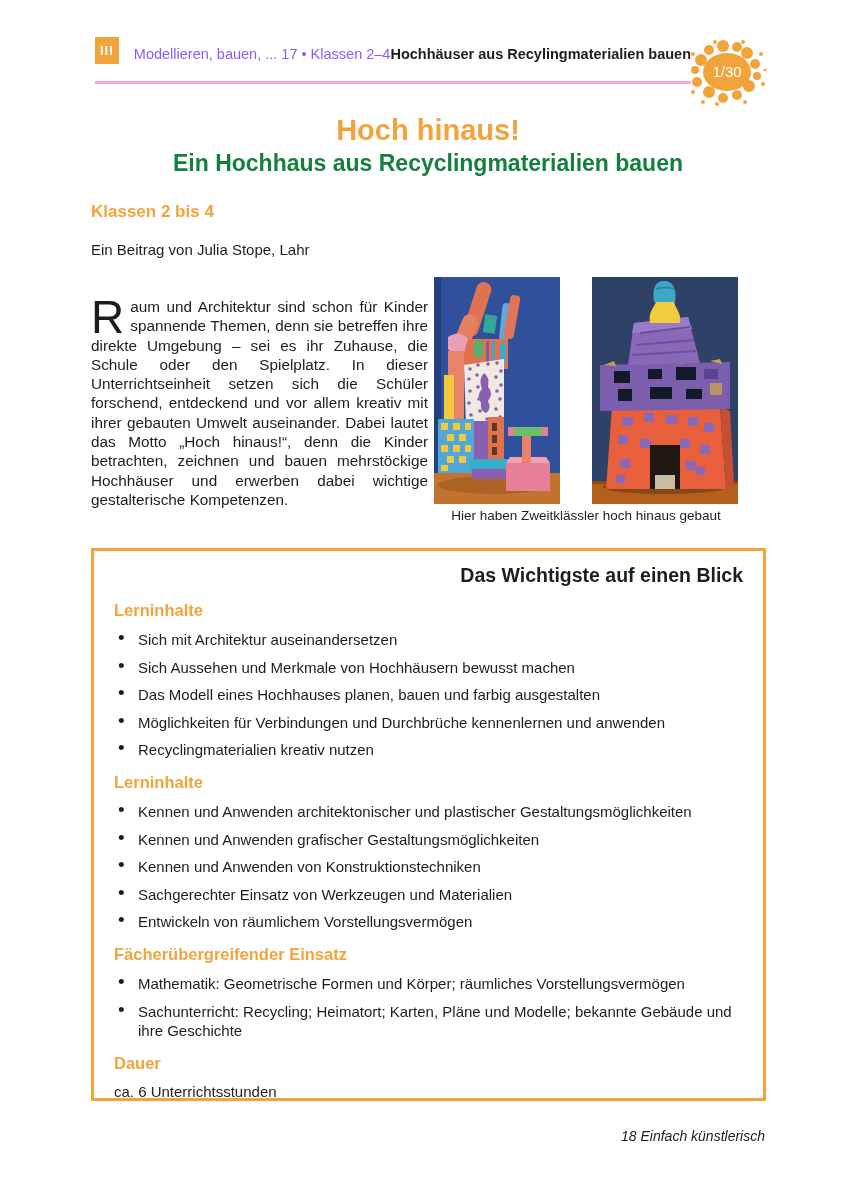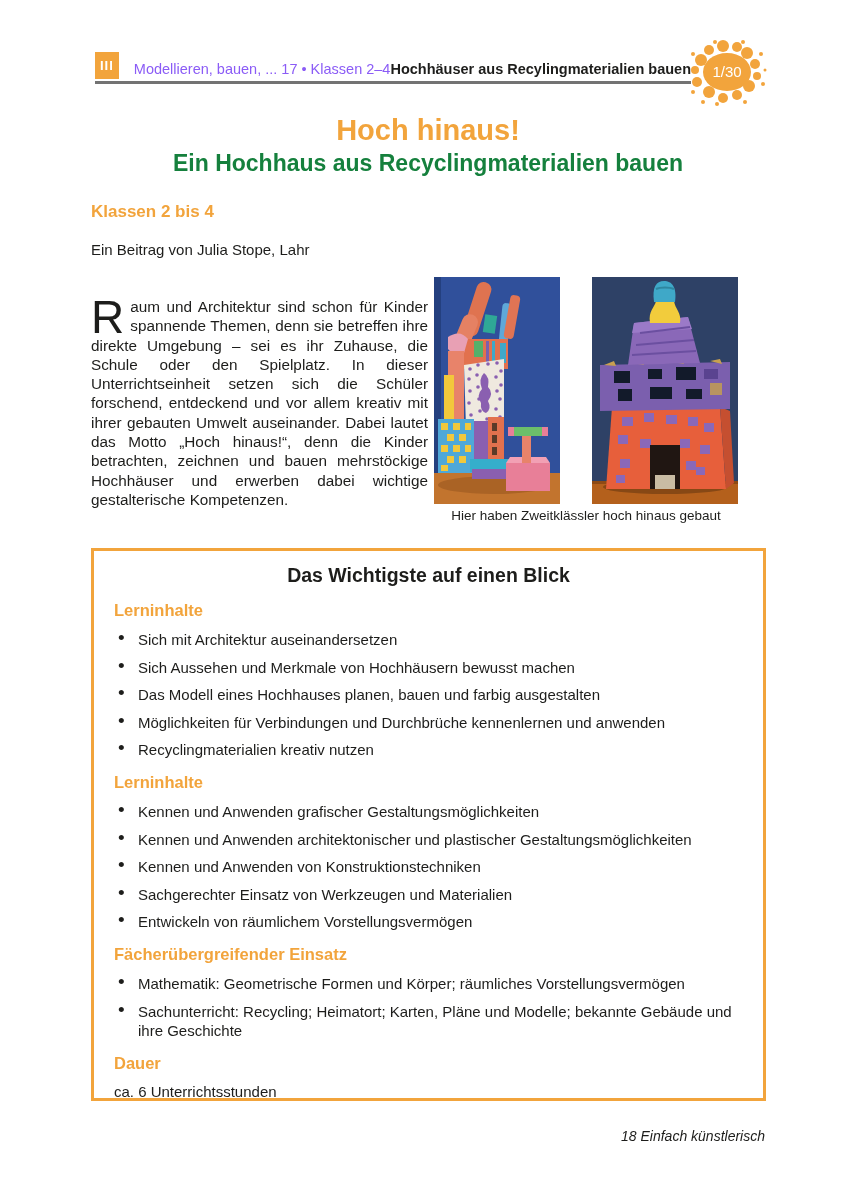--- a/index.html
+++ b/index.html
@@ -8,21 +8,21 @@
     width:856px; height:1200px; position:relative;
     font-family:"Liberation Sans", sans-serif;
     color:#1d1d1b;
   }
   .page { position:absolute; inset:0; background:#fff; overflow:hidden; }
 
   
   .header {
     position:absolute; left:95px; top:54px; width:596px; height:30px;
     display:flex; align-items:flex-end;
-    border-bottom:3px solid #737373; padding-bottom:2px;
+    border-bottom:3px solid #f9a8d4; padding-bottom:17px;
   }
   .header-tab {
     width:31px; height:27px; background:#F2A43C; color:#fff;
     font-size:13px; font-weight:bold; display:flex; align-items:center; justify-content:center;
     letter-spacing:1px; align-self:flex-end;
   }
   .header-series { margin-left:15px; font-size:14.5px; color:#8b5cf6; white-space:nowrap; padding-bottom:2px; }
   .header-topic  { margin-left:auto; font-size:14.5px; font-weight:bold; white-space:nowrap; padding-bottom:2px; }
 
   .splat { position:absolute; left:689px; top:40px; width:78px; height:66px; }
@@ -53,21 +53,21 @@
   .caption {
     position:absolute; left:434px; top:508px; width:304px;
     text-align:center; font-size:13.5px;
   }
 
   
   .overview {
     position:absolute; left:91px; top:548px; width:675px; height:553px;
     border:3px solid #F2A43C; background:#fff; padding:13px 20px 0 20px;
   }
-  .overview-heading { text-align:center; font-size:19.5px; font-weight:bold; margin-bottom:12px; }
+  .overview-heading { text-align:right; font-size:19.5px; font-weight:bold; margin-bottom:12px; }
   .section-heading  { color:#F2A43C; font-size:16.5px; font-weight:bold; margin:14px 0 10px 0; }
   .overview ul { list-style:none; }
   .overview li {
     position:relative; padding-left:24px; font-size:15px; line-height:19px;
     margin-bottom:8.5px;
   }
   .overview li::before {
     content:"\2022"; position:absolute; left:4px; top:-2px; font-size:19px; color:#1d1d1b;
   }
   .plain-line { font-size:15px; margin-top:5px; }
@@ -275,22 +275,22 @@
     <ul>
       <li><span>Sich mit Architektur auseinandersetzen</span></li>
       <li><span>Sich Aussehen und Merkmale von Hochhäusern bewusst machen</span></li>
       <li><span>Das Modell eines Hochhauses planen, bauen und farbig ausgestalten</span></li>
       <li><span>Möglichkeiten für Verbindungen und Durchbrüche kennenlernen und anwenden</span></li>
       <li><span>Recyclingmaterialien kreativ nutzen</span></li>
     </ul>
 
     <div class="section-heading">Lerninhalte</div>
     <ul>
+      <li><span>Kennen und Anwenden architektonischer und plastischer Gestaltungsmöglichkeiten</span></li>
       <li><span>Kennen und Anwenden grafischer Gestaltungsmöglichkeiten</span></li>
-      <li><span>Kennen und Anwenden architektonischer und plastischer Gestaltungsmöglichkeiten</span></li>
       <li><span>Kennen und Anwenden von Konstruktionstechniken</span></li>
       <li><span>Sachgerechter Einsatz von Werkzeugen und Materialien</span></li>
       <li><span>Entwickeln von räumlichem Vorstellungsvermögen</span></li>
     </ul>
 
     <div class="section-heading">Fächerübergreifender Einsatz</div>
     <ul>
       <li><span>Mathematik: Geometrische Formen und Körper; räumliches Vorstellungsvermögen</span></li>
       <li><span>Sachunterricht: Recycling; Heimatort; Karten, Pläne und Modelle; bekannte Gebäude und ihre Geschichte</span></li>
     </ul>

